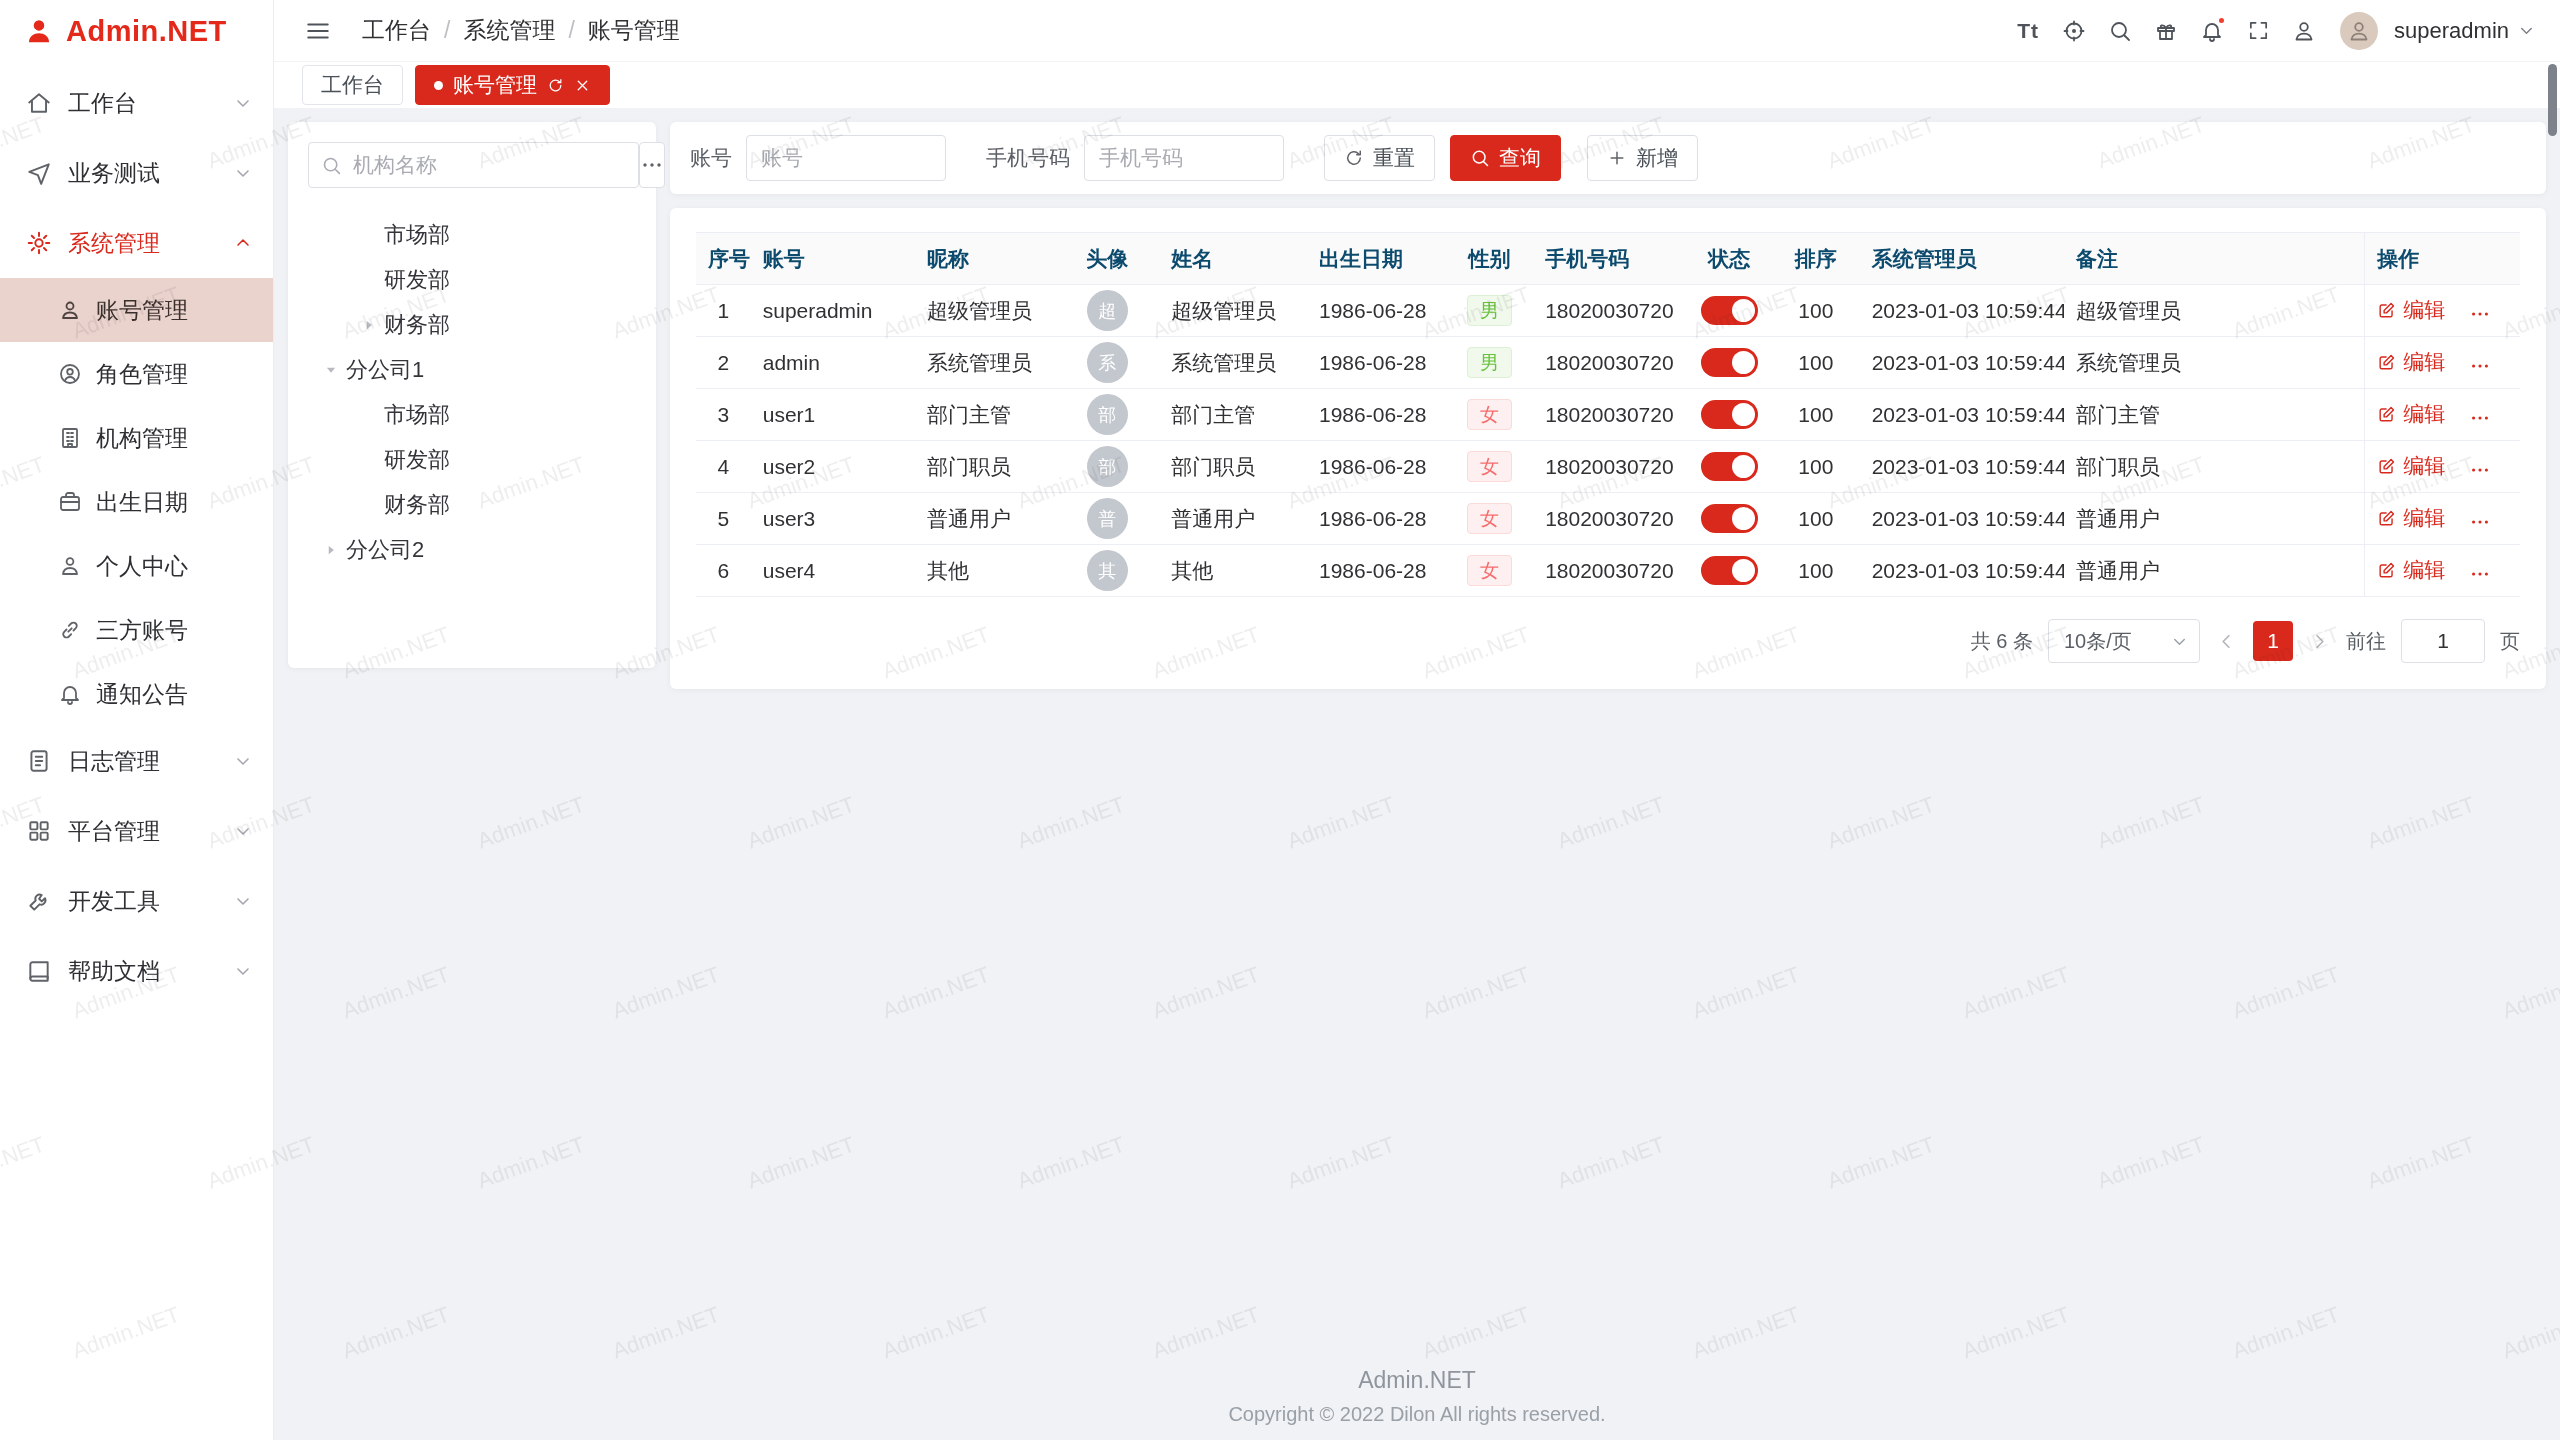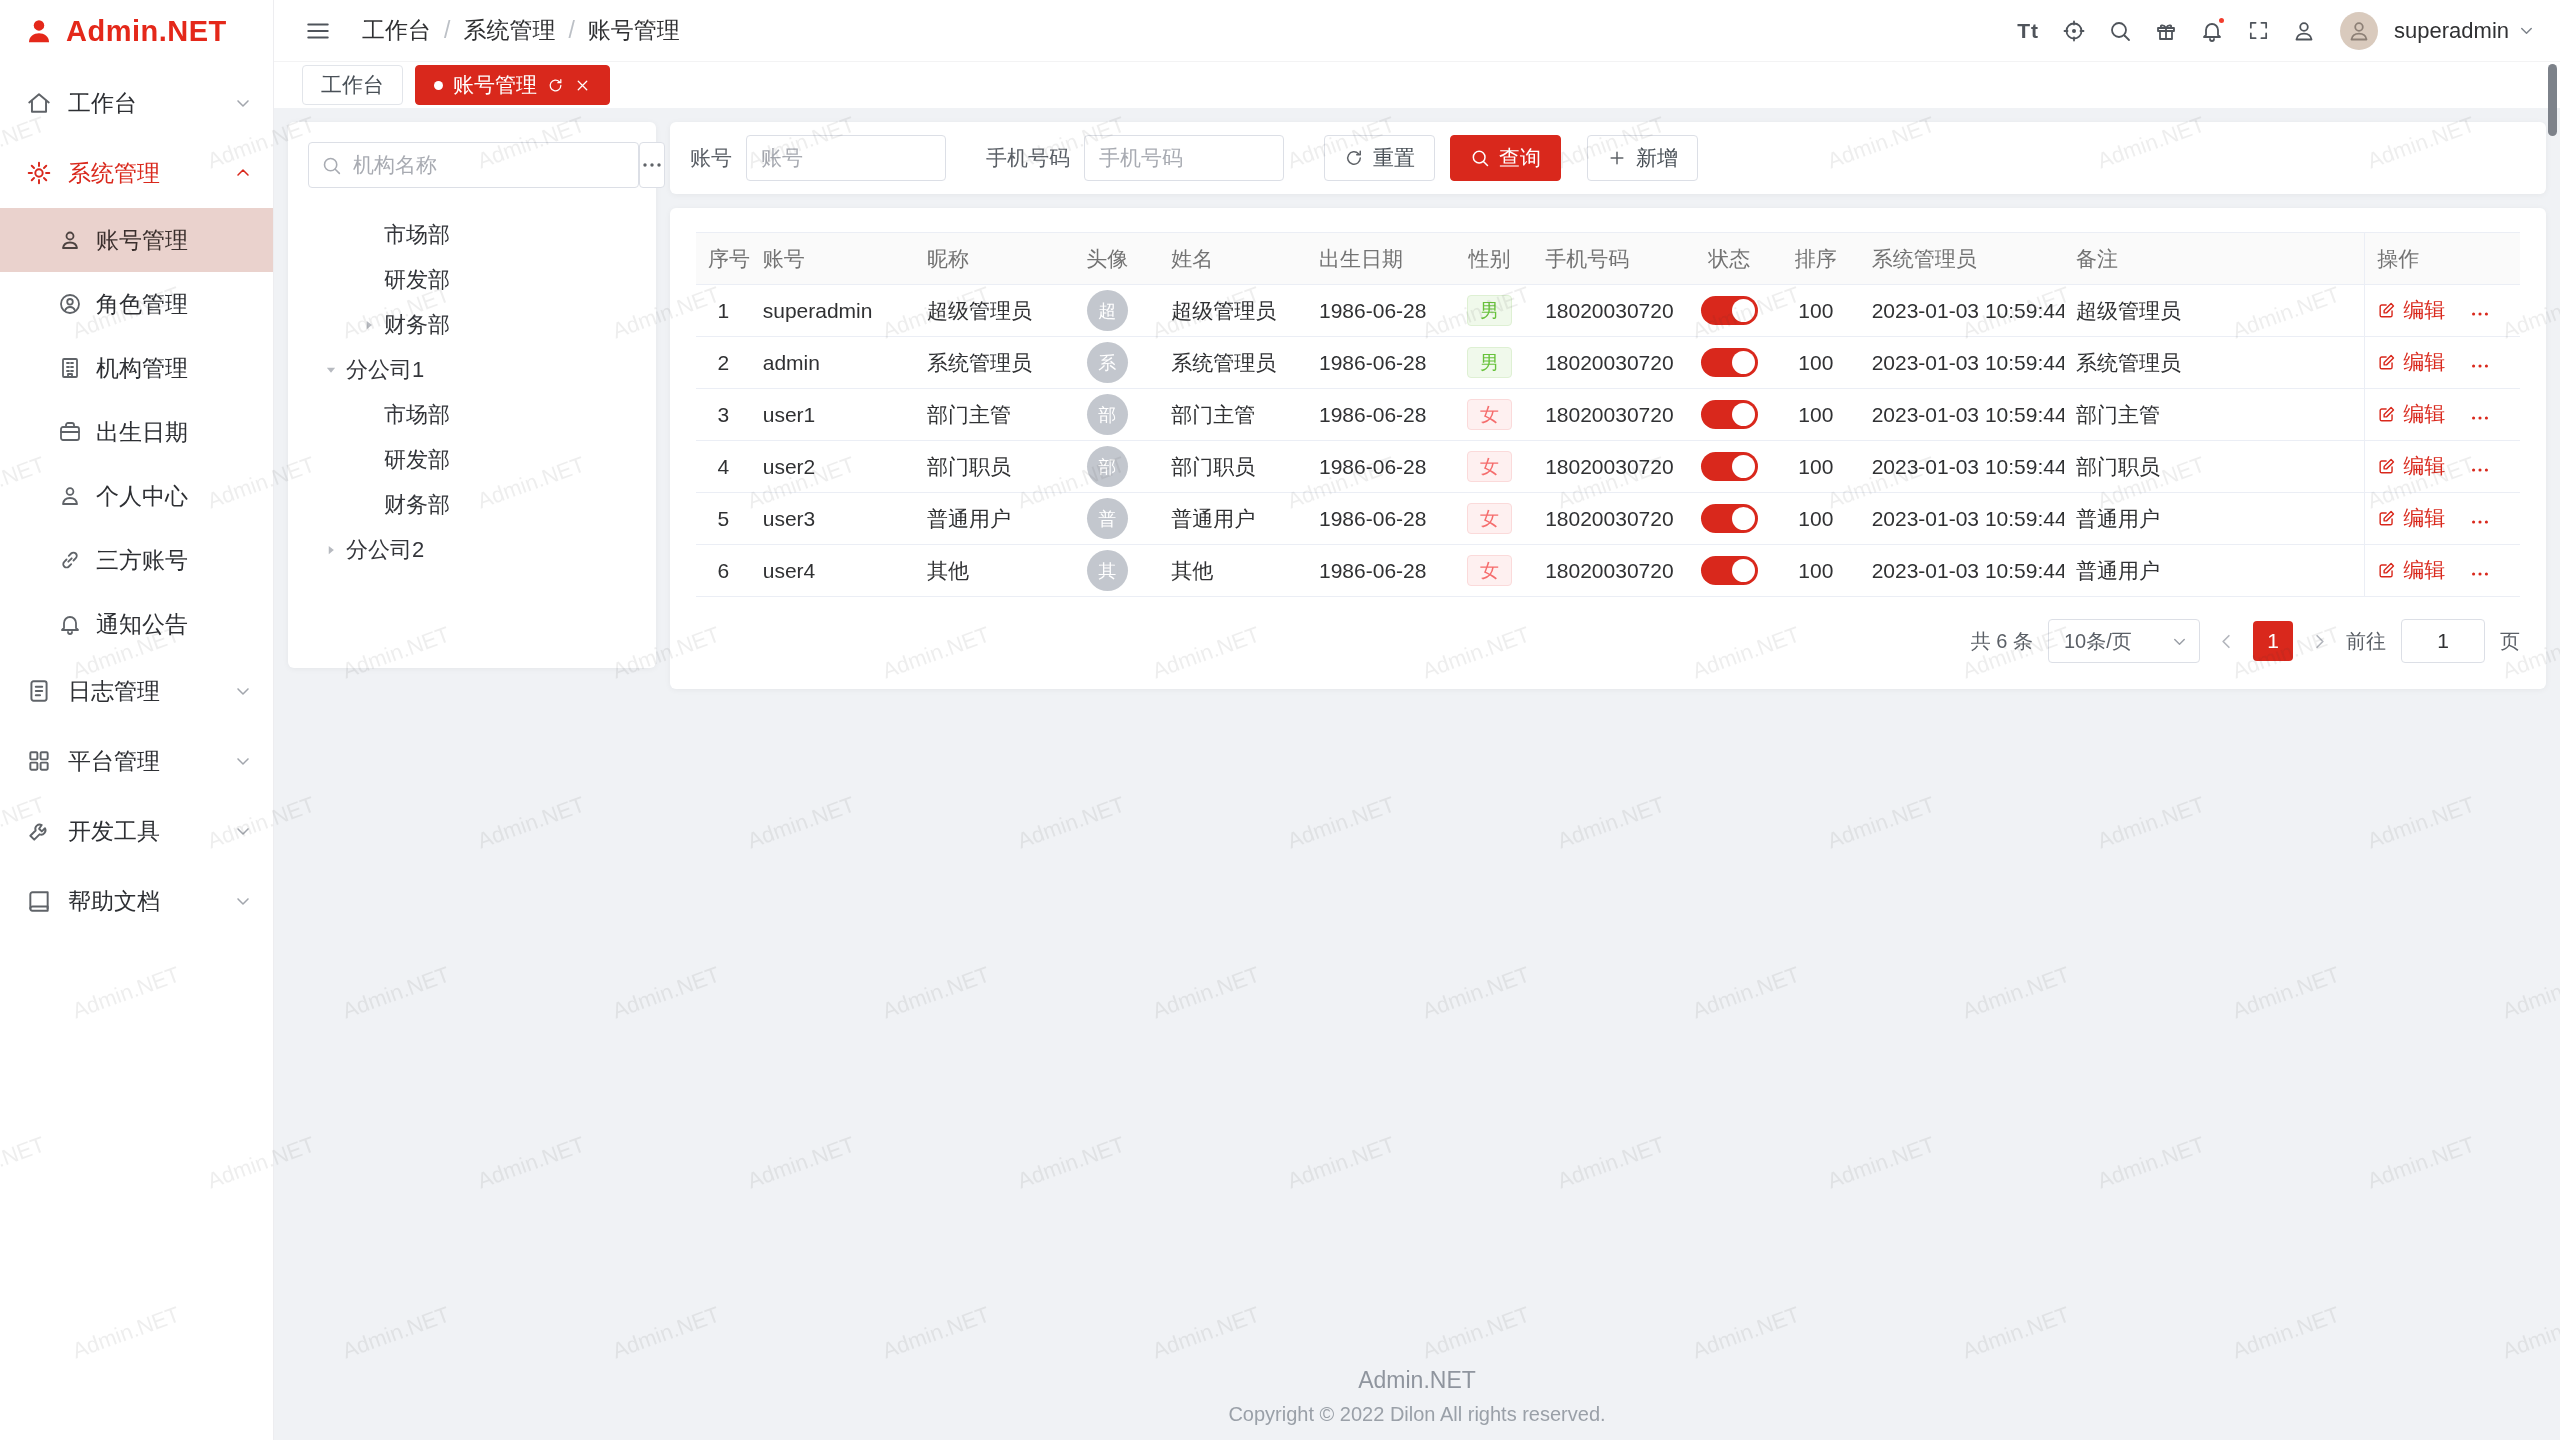--- a/index.html
+++ b/index.html
@@ -72,21 +72,21 @@
   .q-input::placeholder{color:#a8abb2}
   .gap40{width:40px;flex:none}.gap26{width:26px;flex:none}.gap15{width:15px;flex:none}
   .btn{height:46px;padding:0 19px;border-radius:4px;font-size:21px;display:inline-flex;align-items:center;gap:9px;border:1px solid var(--border);background:#fff;color:#495057;cursor:pointer;white-space:nowrap}
   .btn .ic{color:#5f6368}
   .btn-primary{background:var(--red);border-color:var(--red);color:#fff}
   .btn-primary .ic{color:#fff}
 
   .table-card{padding:24px 26px 26px}
   table{width:100%;border-collapse:collapse;table-layout:fixed}
   th,td{height:52px;padding:0 12px;text-align:left;border-bottom:1px solid var(--border-light);white-space:nowrap;overflow:hidden;font-size:21px;color:var(--text)}
-  thead th{background:#fafafa;color:#737373;font-weight:400;border-top:1px solid var(--border-light)}
+  thead th{background:#fafafa;color:#0c4a6e;font-weight:700;border-top:1px solid var(--border-light)}
   .center{text-align:center}
   .op-cell{border-left:1px solid var(--border-light)}
   .tavatar{width:41px;height:41px;border-radius:50%;background:#c3c7ce;color:#fff;display:inline-flex;align-items:center;justify-content:center;font-size:18px;vertical-align:middle}
   .badge{display:inline-block;padding:4px 12px;border-radius:4px;font-size:19px;line-height:1.15;border:1px solid}
   .badge.male{color:#67c23a;background:#f0f9eb;border-color:#def0d3}
   .badge.female{color:#f56c6c;background:#fef0f0;border-color:#fbdada}
   .toggle{width:57px;height:29px;border-radius:15px;background:var(--red);position:relative;display:inline-block;vertical-align:middle;cursor:pointer}
   .toggle::after{content:"";position:absolute;top:3px;right:3px;width:23px;height:23px;border-radius:50%;background:#fff}
   .edit-link{display:inline-flex;align-items:center;gap:7px;color:var(--red);cursor:pointer}
   .edit-link .ic{color:var(--red)}
@@ -125,20 +125,33 @@
   </div>
   <nav class="menu" id="sidebar-menu">
       <div class="menu-item">
         <span class="ic mi-icon">
           <svg width="26" height="26" viewBox="0 0 24 24" fill="none" stroke="currentColor" stroke-width="1.8" stroke-linecap="round" stroke-linejoin="round">
             <path d="M3 11.5L12 4l9 7.5"></path>
             <path d="M5.5 10v10h13V10"></path>
           </svg>
         </span>
         <span class="mi-label">工作台</span>
+        <span class="ic mi-chev">
+          <svg width="20" height="20" viewBox="0 0 24 24" fill="none" stroke="currentColor" stroke-width="1.8" stroke-linecap="round" stroke-linejoin="round">
+            <path d="M6 9.5l6 6 6-6"></path>
+          </svg>
+        </span>
+      </div>
+      <div class="menu-item">
+        <span class="ic mi-icon">
+          <svg width="26" height="26" viewBox="0 0 24 24" fill="none" stroke="currentColor" stroke-width="1.8" stroke-linecap="round" stroke-linejoin="round">
+            <path d="M3 11l18-7-7 18-3-8z"></path>
+          </svg>
+        </span>
+        <span class="mi-label">业务测试</span>
         <span class="ic mi-chev">
           <svg width="20" height="20" viewBox="0 0 24 24" fill="none" stroke="currentColor" stroke-width="1.8" stroke-linecap="round" stroke-linejoin="round">
             <path d="M6 9.5l6 6 6-6"></path>
           </svg>
         </span>
       </div>
       <div class="menu-item active">
         <span class="ic mi-icon">
           <svg width="26" height="26" viewBox="0 0 24 24" fill="none" stroke="currentColor" stroke-width="1.8" stroke-linecap="round" stroke-linejoin="round">
             <circle cx="12" cy="12" r="3.4"></circle>

